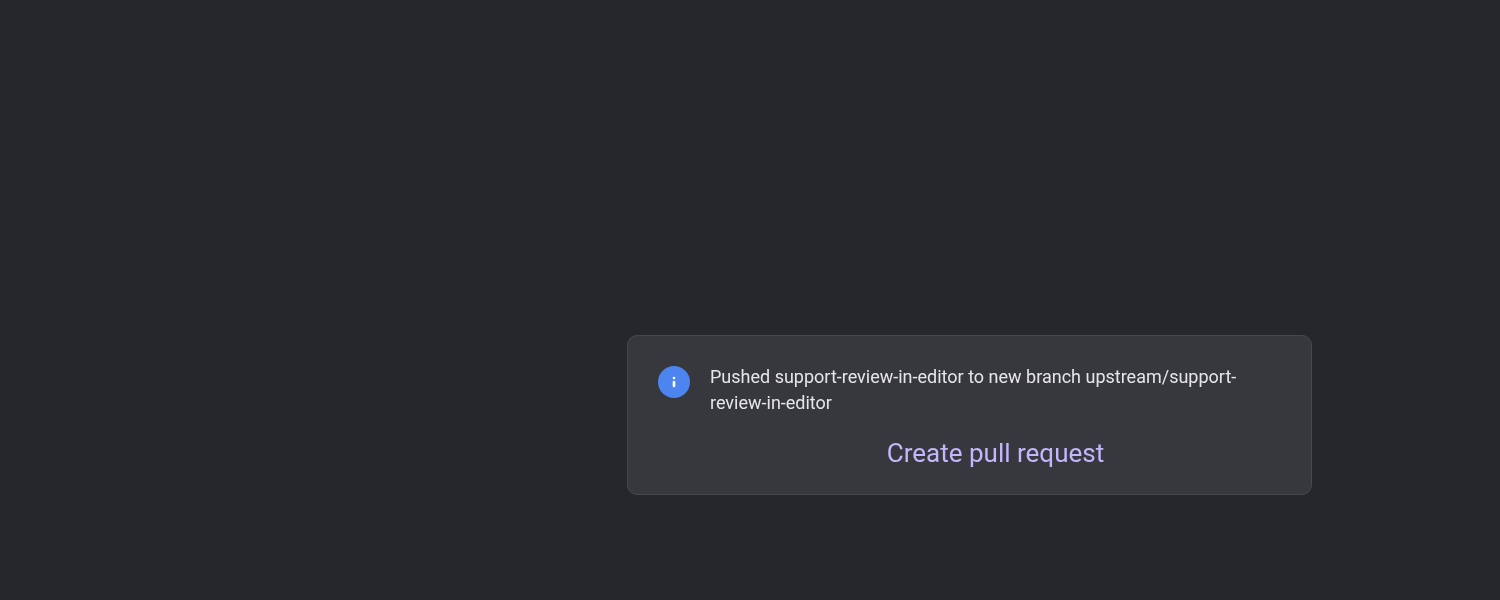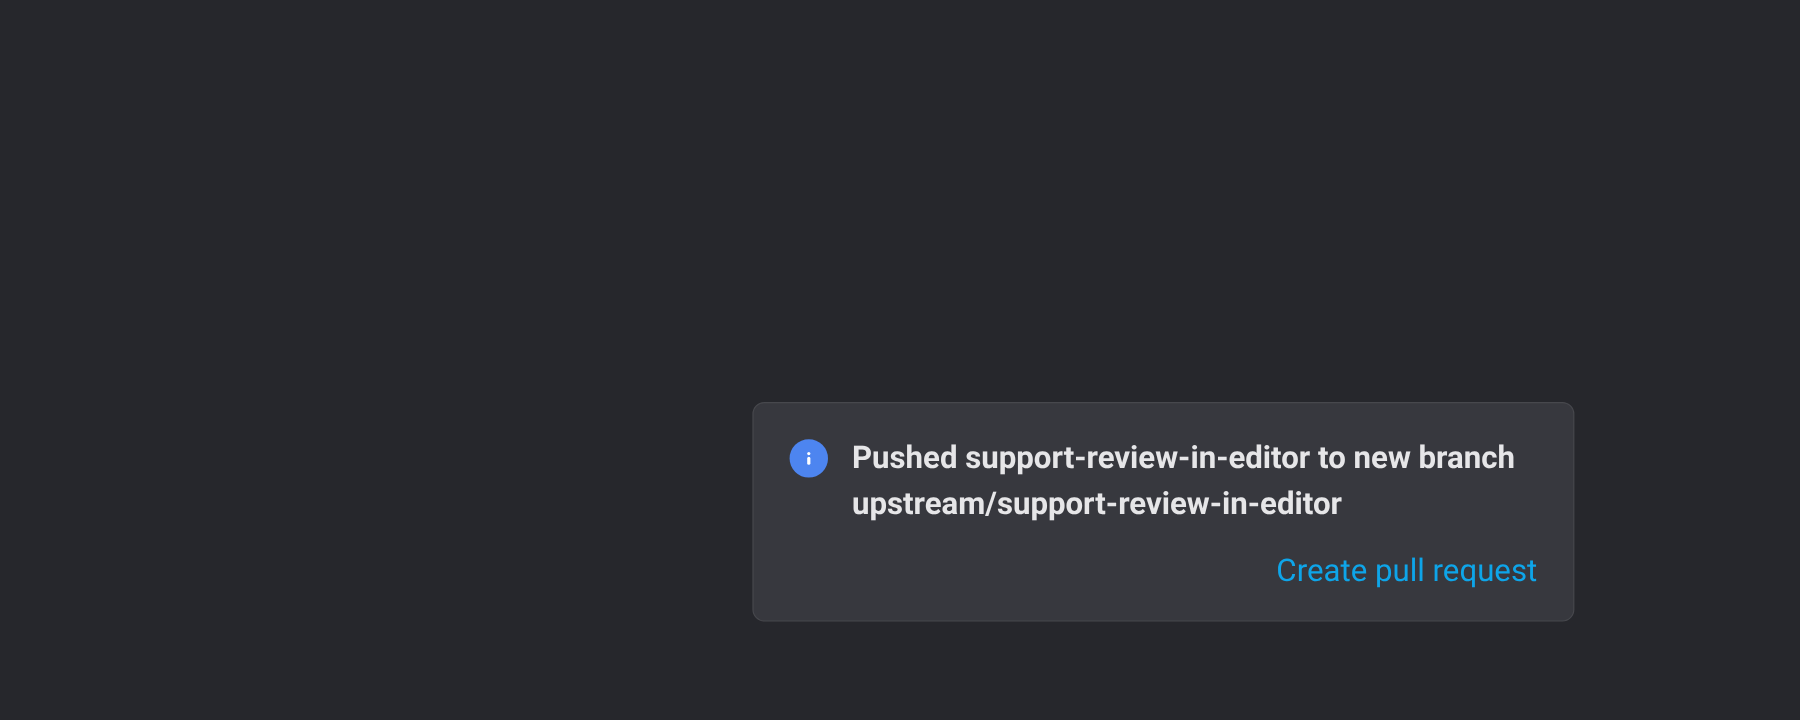--- a/index.html
+++ b/index.html
@@ -44,30 +44,30 @@
       height: 16px;
     }
     .toast-content {
       flex: 1;
       display: flex;
       flex-direction: column;
       gap: 22px;
     }
     .toast-message {
       color: #e6e6e8;
-      font-size: 26px;
+      font-size: 18px;
       line-height: 1.45;
-      font-weight: 700;
+      font-weight: 400;
     }
     .toast-action {
-      color: #0ea5e9;
+      color: #c4b5fd;
       font-size: 26px;
       font-weight: 400;
       cursor: pointer;
-      text-align: right;
+      text-align: center;
       background: none;
       border: none;
       font-family: inherit;
       padding: 0;
     }
   </style>
 </head>
 <body>
 
 <div class="toast">

